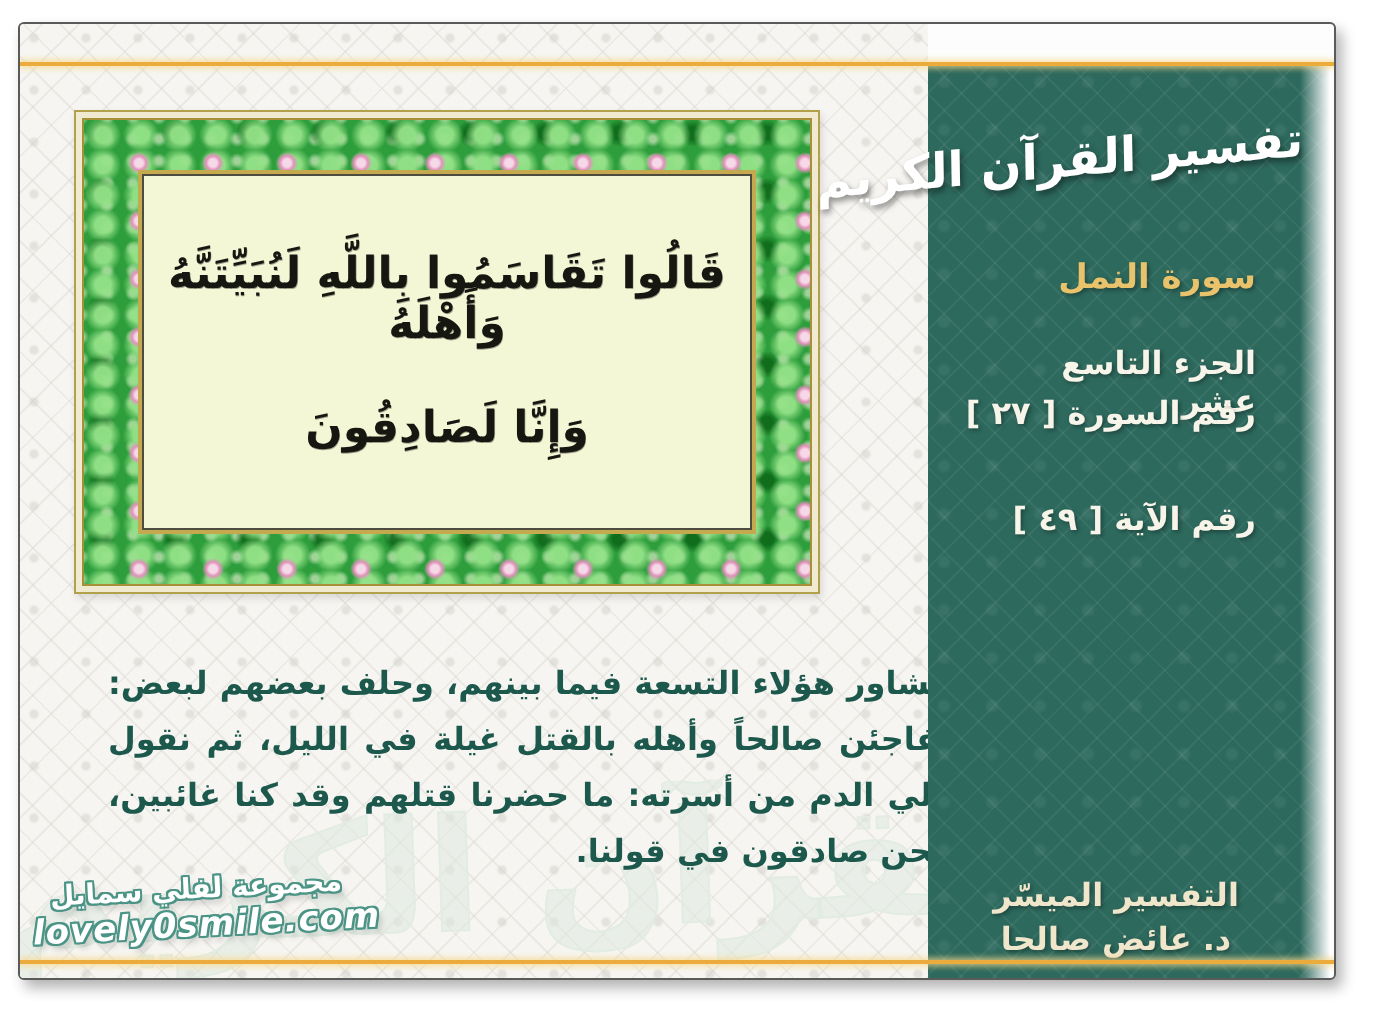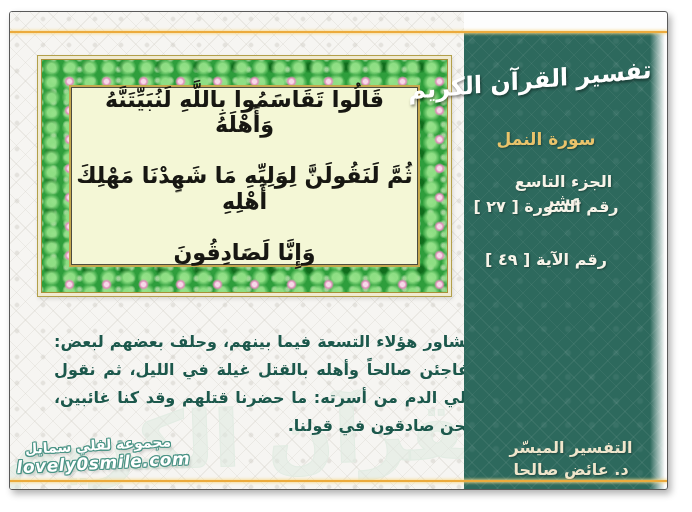--- a/index.html
+++ b/index.html
@@ -26,21 +26,21 @@
 
   .bg-watermark {
     position:absolute; left:-10px; top:382px; width:470px; height:95px;
     font-size:78px; font-weight:bold; white-space:nowrap; overflow:hidden;
     color:rgba(223,234,224,0.55); -webkit-text-stroke:1px #e2ece3;
     transform:rotate(-2deg); pointer-events:none;
   }
 
   
   .frame {
-    position:absolute; left:31px; top:47px; width:407px; height:234px;
+    position:absolute; left:31px; top:47px; width:365px; height:234px;
     padding:27px 29px;
     border:1px solid #a89038;
     box-shadow:0 0 0 3px #f0ead0, 0 0 0 4px #b3a04a, 1px 2px 4px 4px rgba(0,0,0,0.12);
     background-color:#2e9e3c;
     background-image:
       radial-gradient(circle, #f6d9e8 0 2px, #e192bb 3.5px, rgba(225,146,187,0) 5.5px),
       radial-gradient(circle, rgba(148,226,136,0.95) 0 4px, rgba(148,226,136,0) 9px),
       radial-gradient(circle, rgba(10,100,22,0.85) 0 3px, rgba(10,100,22,0) 7px),
       radial-gradient(circle, rgba(255,252,230,0.55) 0 1.5px, rgba(255,252,230,0) 4px);
     background-size:37px 29px, 19px 15px, 37px 29px, 13px 11px;
@@ -100,28 +100,28 @@
     background:linear-gradient(to right, rgba(253,253,253,0), #fdfdfd 88%);
   }
   .sb-title {
     position:absolute; left:0; top:16px; width:188px; text-align:center;
     font-size:24px; font-weight:bold; color:#ffffff; white-space:nowrap;
     transform:rotate(-5deg) skewX(-4deg);
     text-shadow:1px 2px 3px rgba(0,0,0,0.45);
     line-height:58px;
   }
   .sb-item {
-    position:absolute; left:0; width:164px; text-align:center;
+    position:absolute; left:0; width:164px; text-align:right;
     font-size:16px; font-weight:bold; color:#f7f4e9;
     text-shadow:1px 1px 2px rgba(0,0,0,0.35);
   }
   .sb-item.gold { color:#e9c36b; font-size:17px; }
   .sb-i1 { top:96px; } .sb-i2 { top:139px;padding-left:35px; } .sb-i3 { top:164px; } .sb-i4 { top:217px; }
   .sb-credits {
-    position:absolute; left:13px; top:404px; width:188px; text-align:center;
+    position:absolute; left:0; top:404px; width:188px; text-align:center;
     font-size:16px; font-weight:bold; color:#efe6cc; line-height:22px;
     text-shadow:1px 1px 2px rgba(0,0,0,0.35);
   }
 
   
   .accent-line {
     position:absolute; left:0; width:100%; height:2px; background:#ecab3d;
     box-shadow:0 0 3px 1px rgba(247,216,138,0.8); z-index:5;
   }
   .accent-top { top:19px; }
@@ -132,21 +132,20 @@
 
 <div class="card">
 
   <div class="main-area">
 
     <div class="bg-watermark">تفسير القرآن الكريم</div>
 
     <div class="frame">
       <div class="verse-box">
         <div class="verse-line">قَالُوا تَقَاسَمُوا بِاللَّهِ لَنُبَيِّتَنَّهُ وَأَهْلَهُ</div>
-        <div class="verse-line">ثُمَّ لَنَقُولَنَّ لِوَلِيِّهِ مَا شَهِدْنَا مَهْلِكَ أَهْلِهِ</div>
         <div class="verse-line">وَإِنَّا لَصَادِقُونَ</div>
       </div>
     </div>
 
     <div class="tafsir">فتشاور هؤلاء التسعة فيما بينهم، وحلف بعضهم لبعض: لنفاجئن صالحاً وأهله بالقتل غيلة في الليل، ثم نقول لولي الدم من أسرته: ما حضرنا قتلهم وقد كنا غائبين، ونحن صادقون في قولنا.</div>
 
     <div class="site-wm">
       <div class="ar">مجموعة لفلي سمايل</div>
       <div class="en">lovely0smile.com</div>
     </div>

